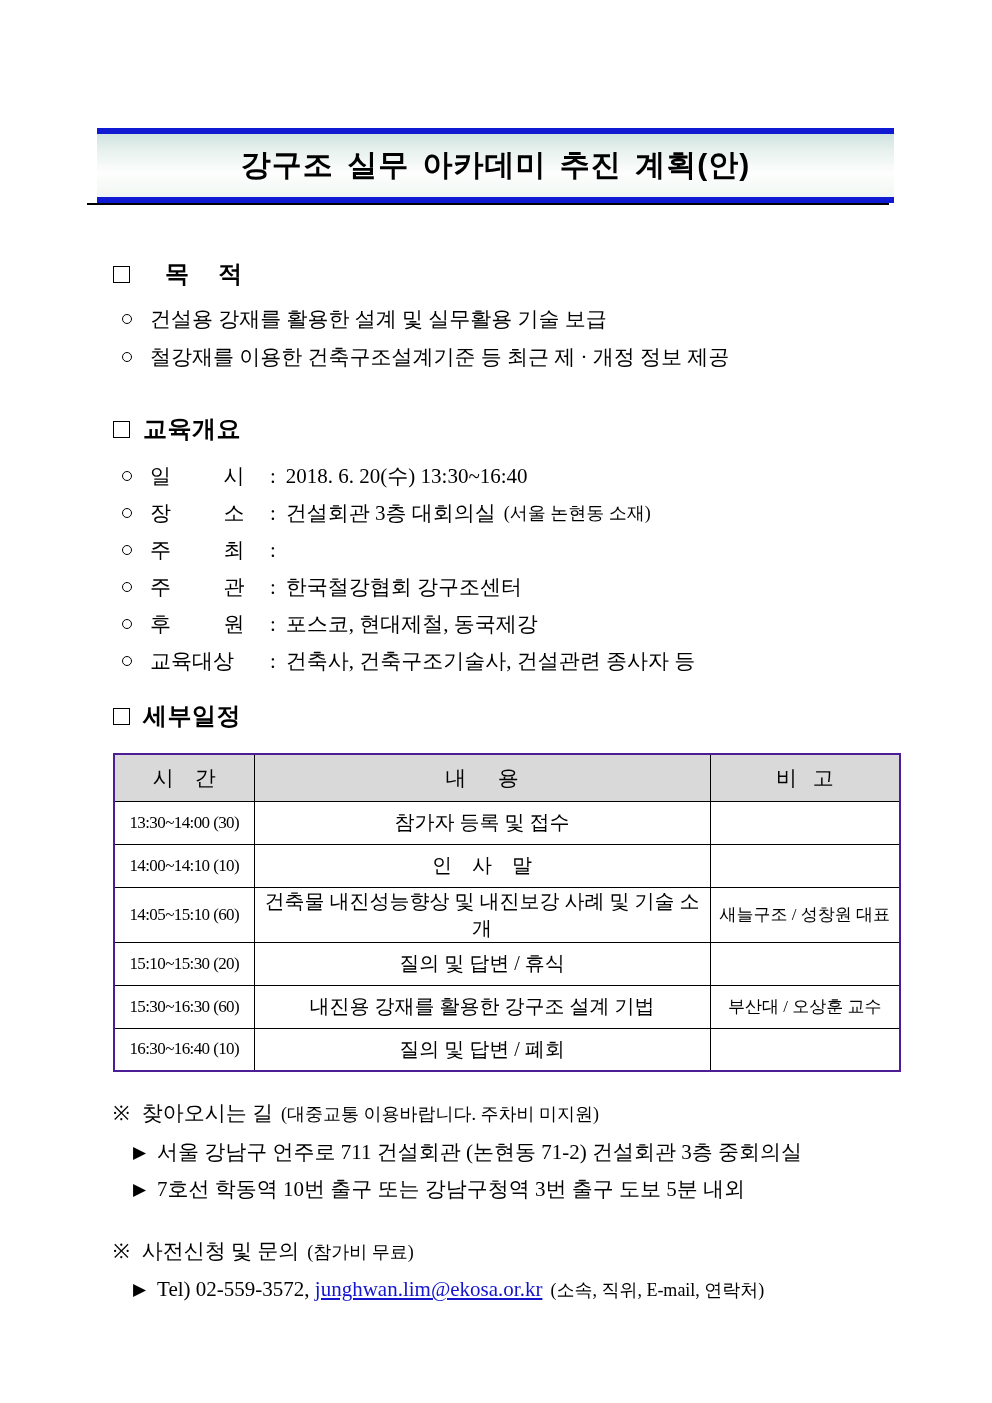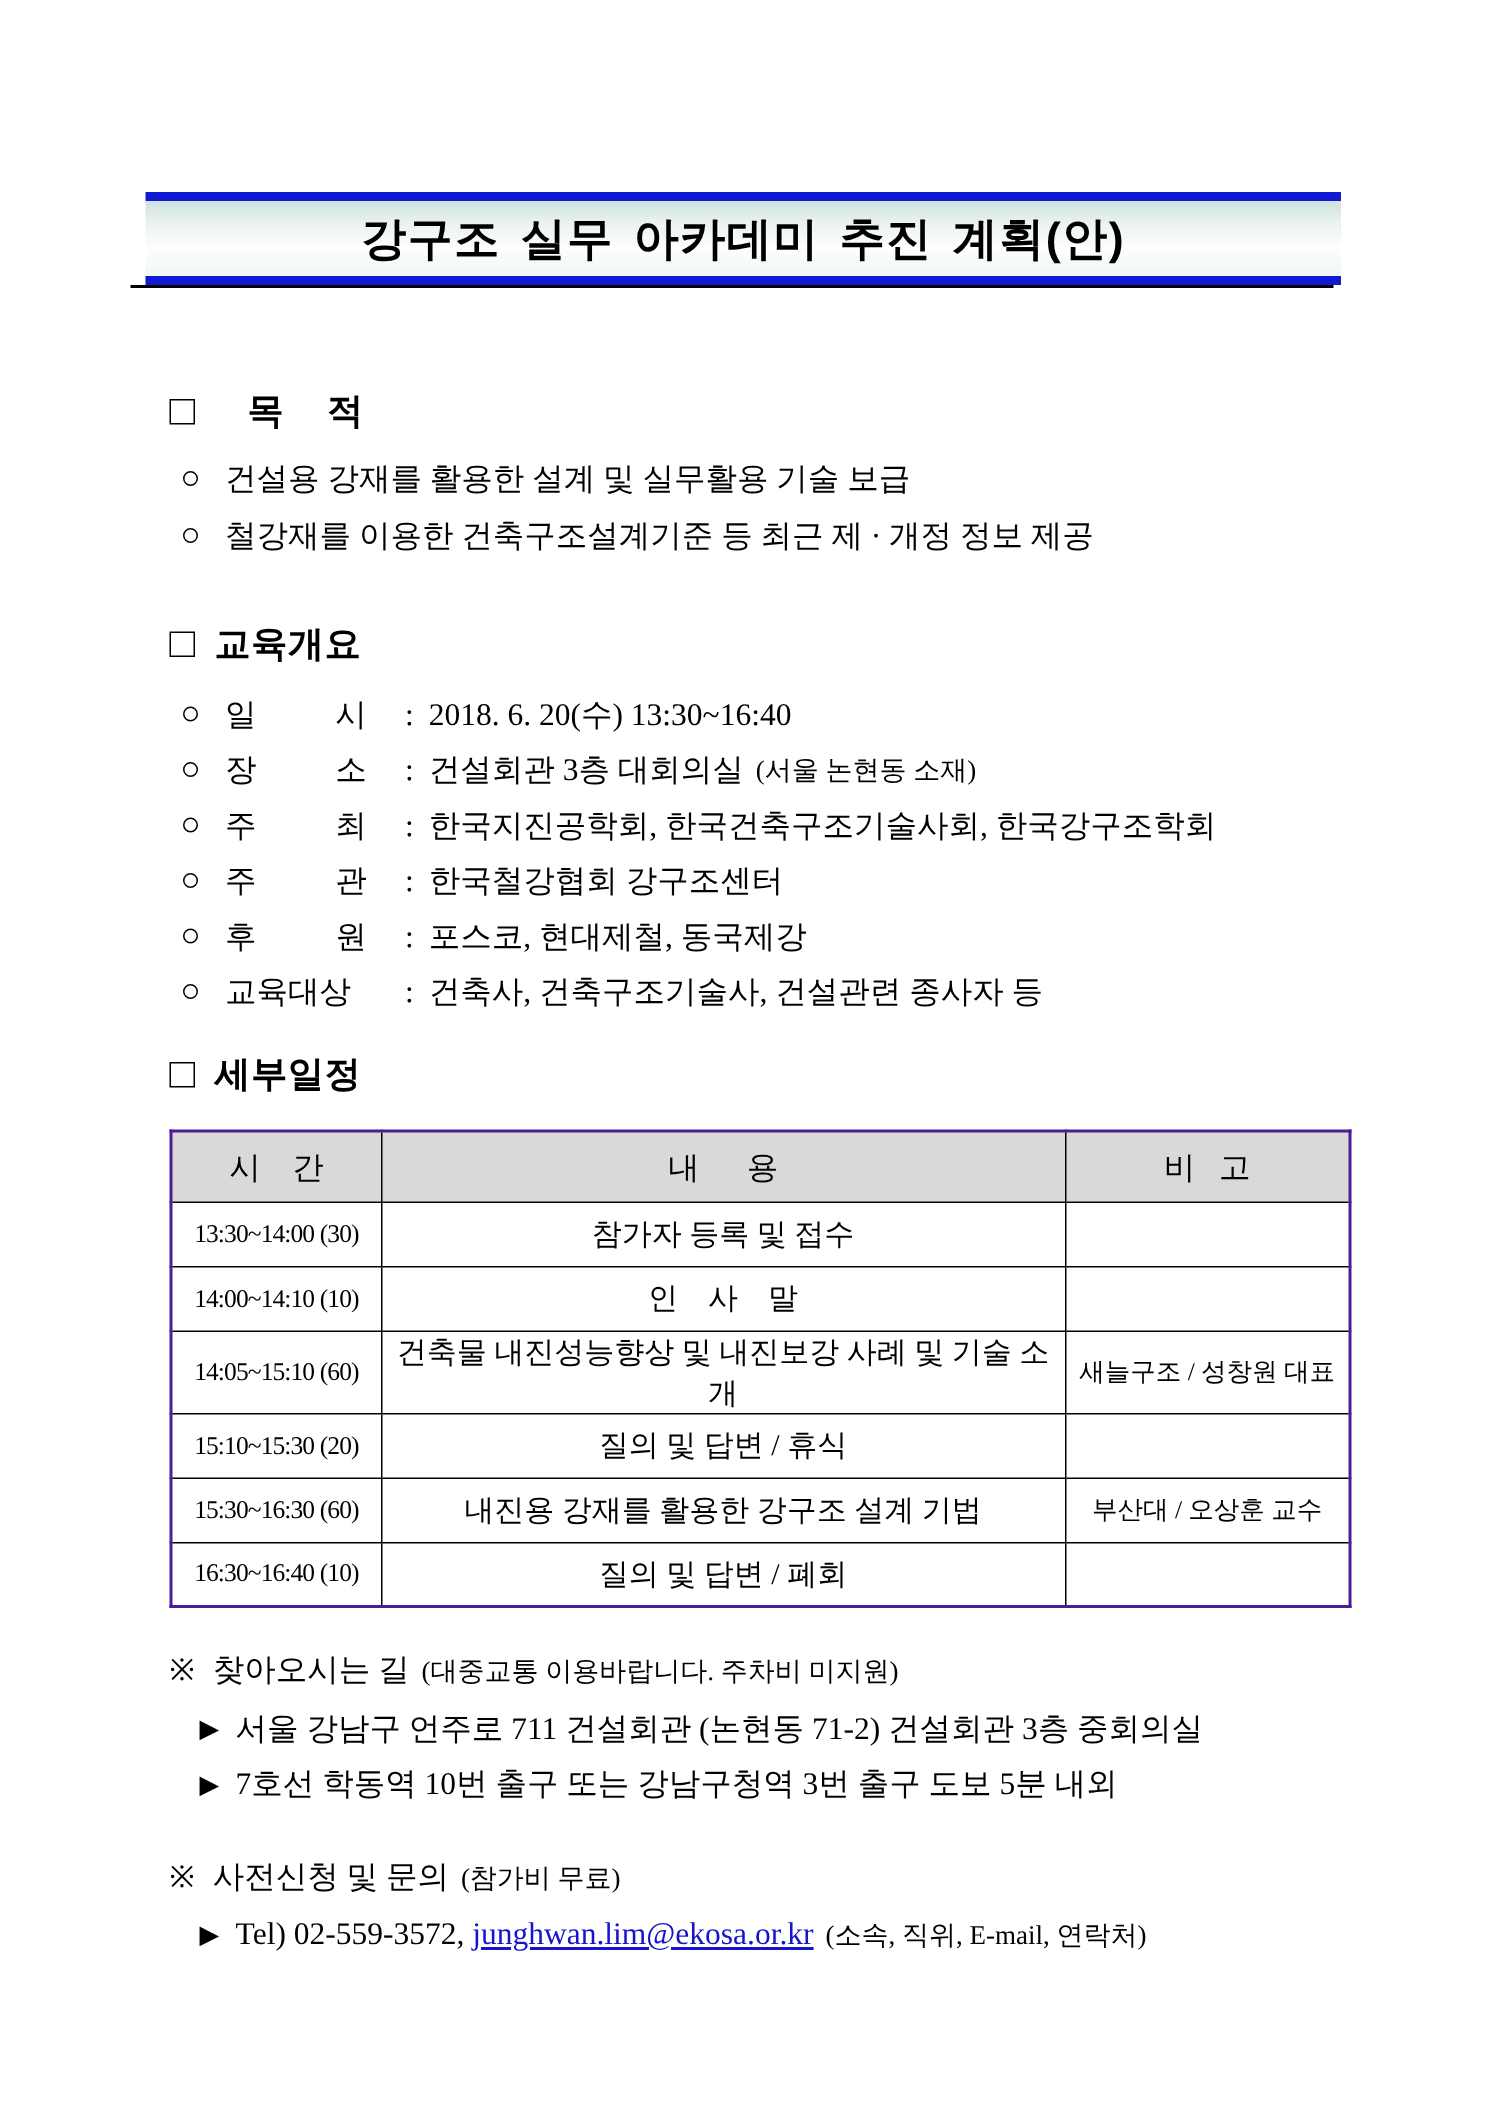--- a/index.html
+++ b/index.html
@@ -4,21 +4,21 @@
 <style>
   * { margin:0; padding:0; box-sizing:border-box; }
   html,body { background:#ffffff; }
   .page {
     position:relative; width:992px; height:1403px; background:#ffffff;
     font-family:"Liberation Serif", serif; color:#000; overflow:hidden;
   }
 
   
   .banner {
-    position:absolute; top:128px; left:97px; width:797px; height:62px;
+    position:absolute; top:128px; left:97px; width:797px; height:75px;
     border-top:6px solid #0f1ad2; border-bottom:6px solid #0f1ad2;
     background:linear-gradient(180deg,#cfe3df 0%, #e9f2ef 28%, #fdfefd 62%, #f0f6f3 100%);
     display:flex; align-items:center; justify-content:center;
   }
   .banner::after {
     content:""; position:absolute; left:-10px; right:5px; bottom:-8px;
     height:2px; background:#000;
   }
   .banner-title {
     font-family:"Liberation Sans", sans-serif; font-weight:bold;
@@ -113,21 +113,20 @@
     <span class="circ-icon"></span>
     <span class="ov-label">장          소</span>
     <span class="colon">:</span>
     <span>건설회관 3층 대회의실</span>
     <span class="small-note">(서울 논현동 소재)</span>
   </div>
   <div class="b-line" style="top:537px;">
     <span class="circ-icon"></span>
     <span class="ov-label">주          최</span>
     <span class="colon">:</span>
-    <span>한국지진공학회, 한국건축구조기술사회, 한국강구조학회</span>
   </div>
   <div class="b-line" style="top:574px;">
     <span class="circ-icon"></span>
     <span class="ov-label">주          관</span>
     <span class="colon">:</span>
     <span>한국철강협회 강구조센터</span>
   </div>
   <div class="b-line" style="top:611px;">
     <span class="circ-icon"></span>
     <span class="ov-label">후          원</span>

